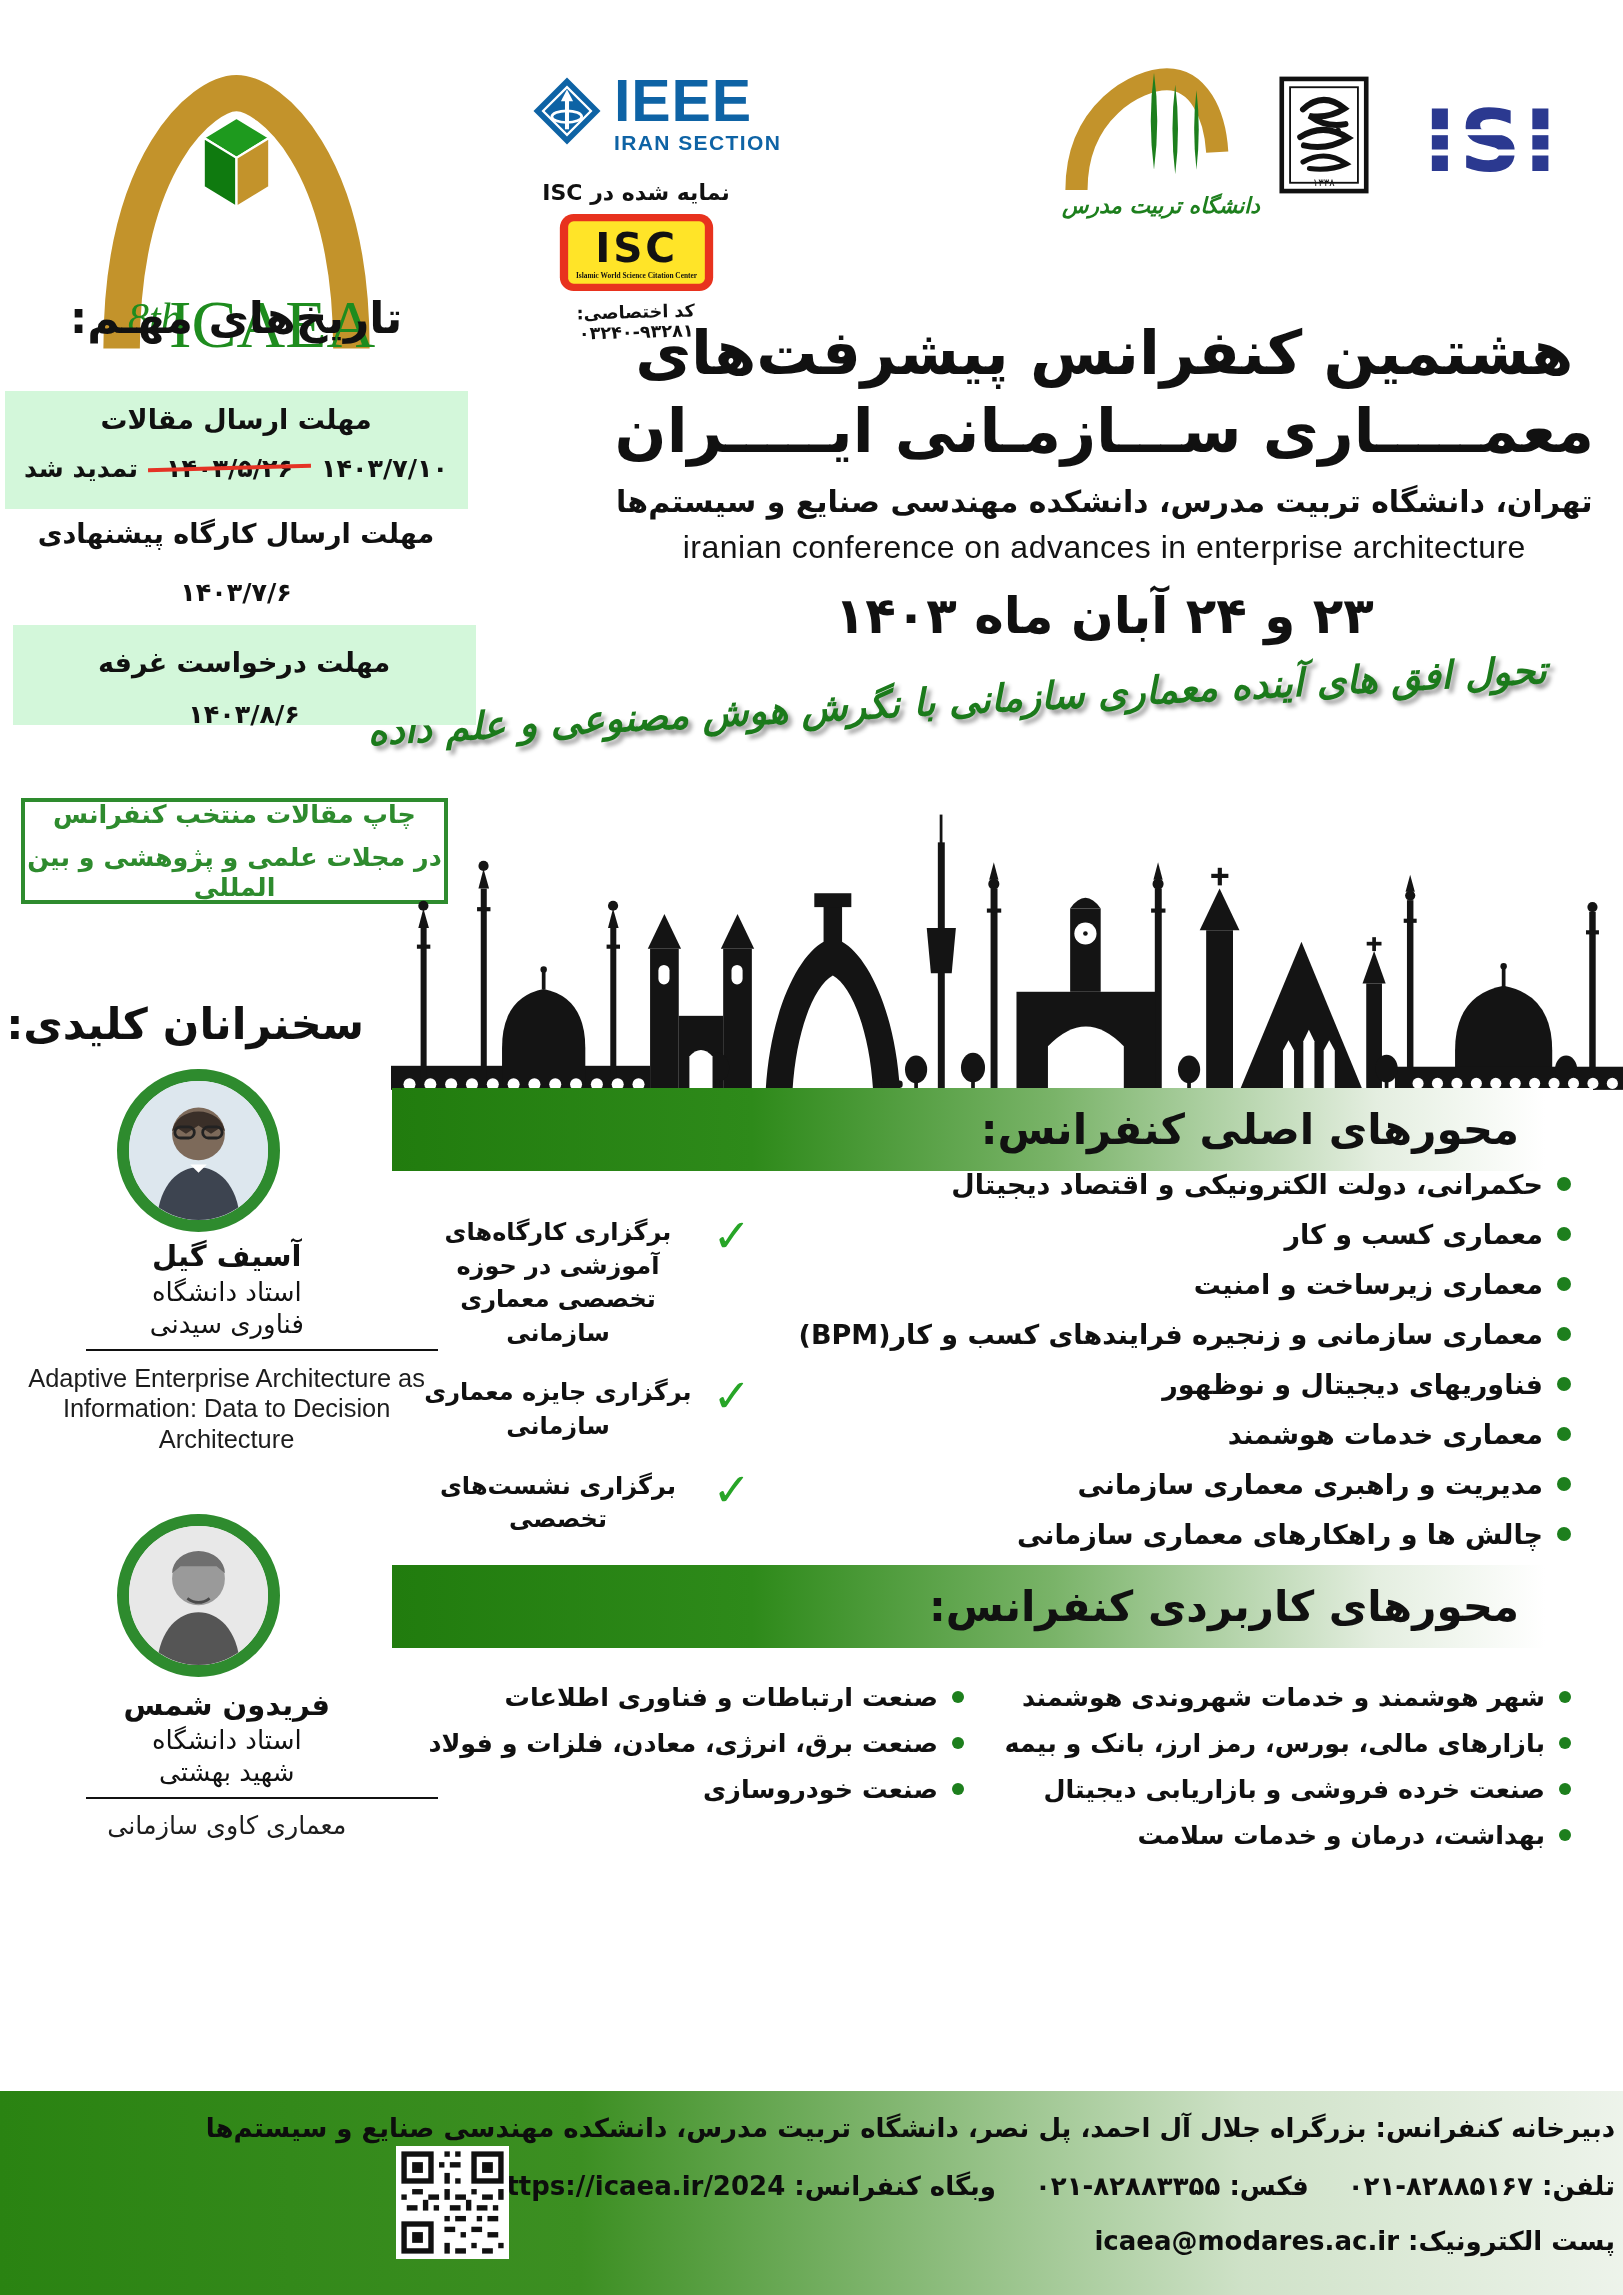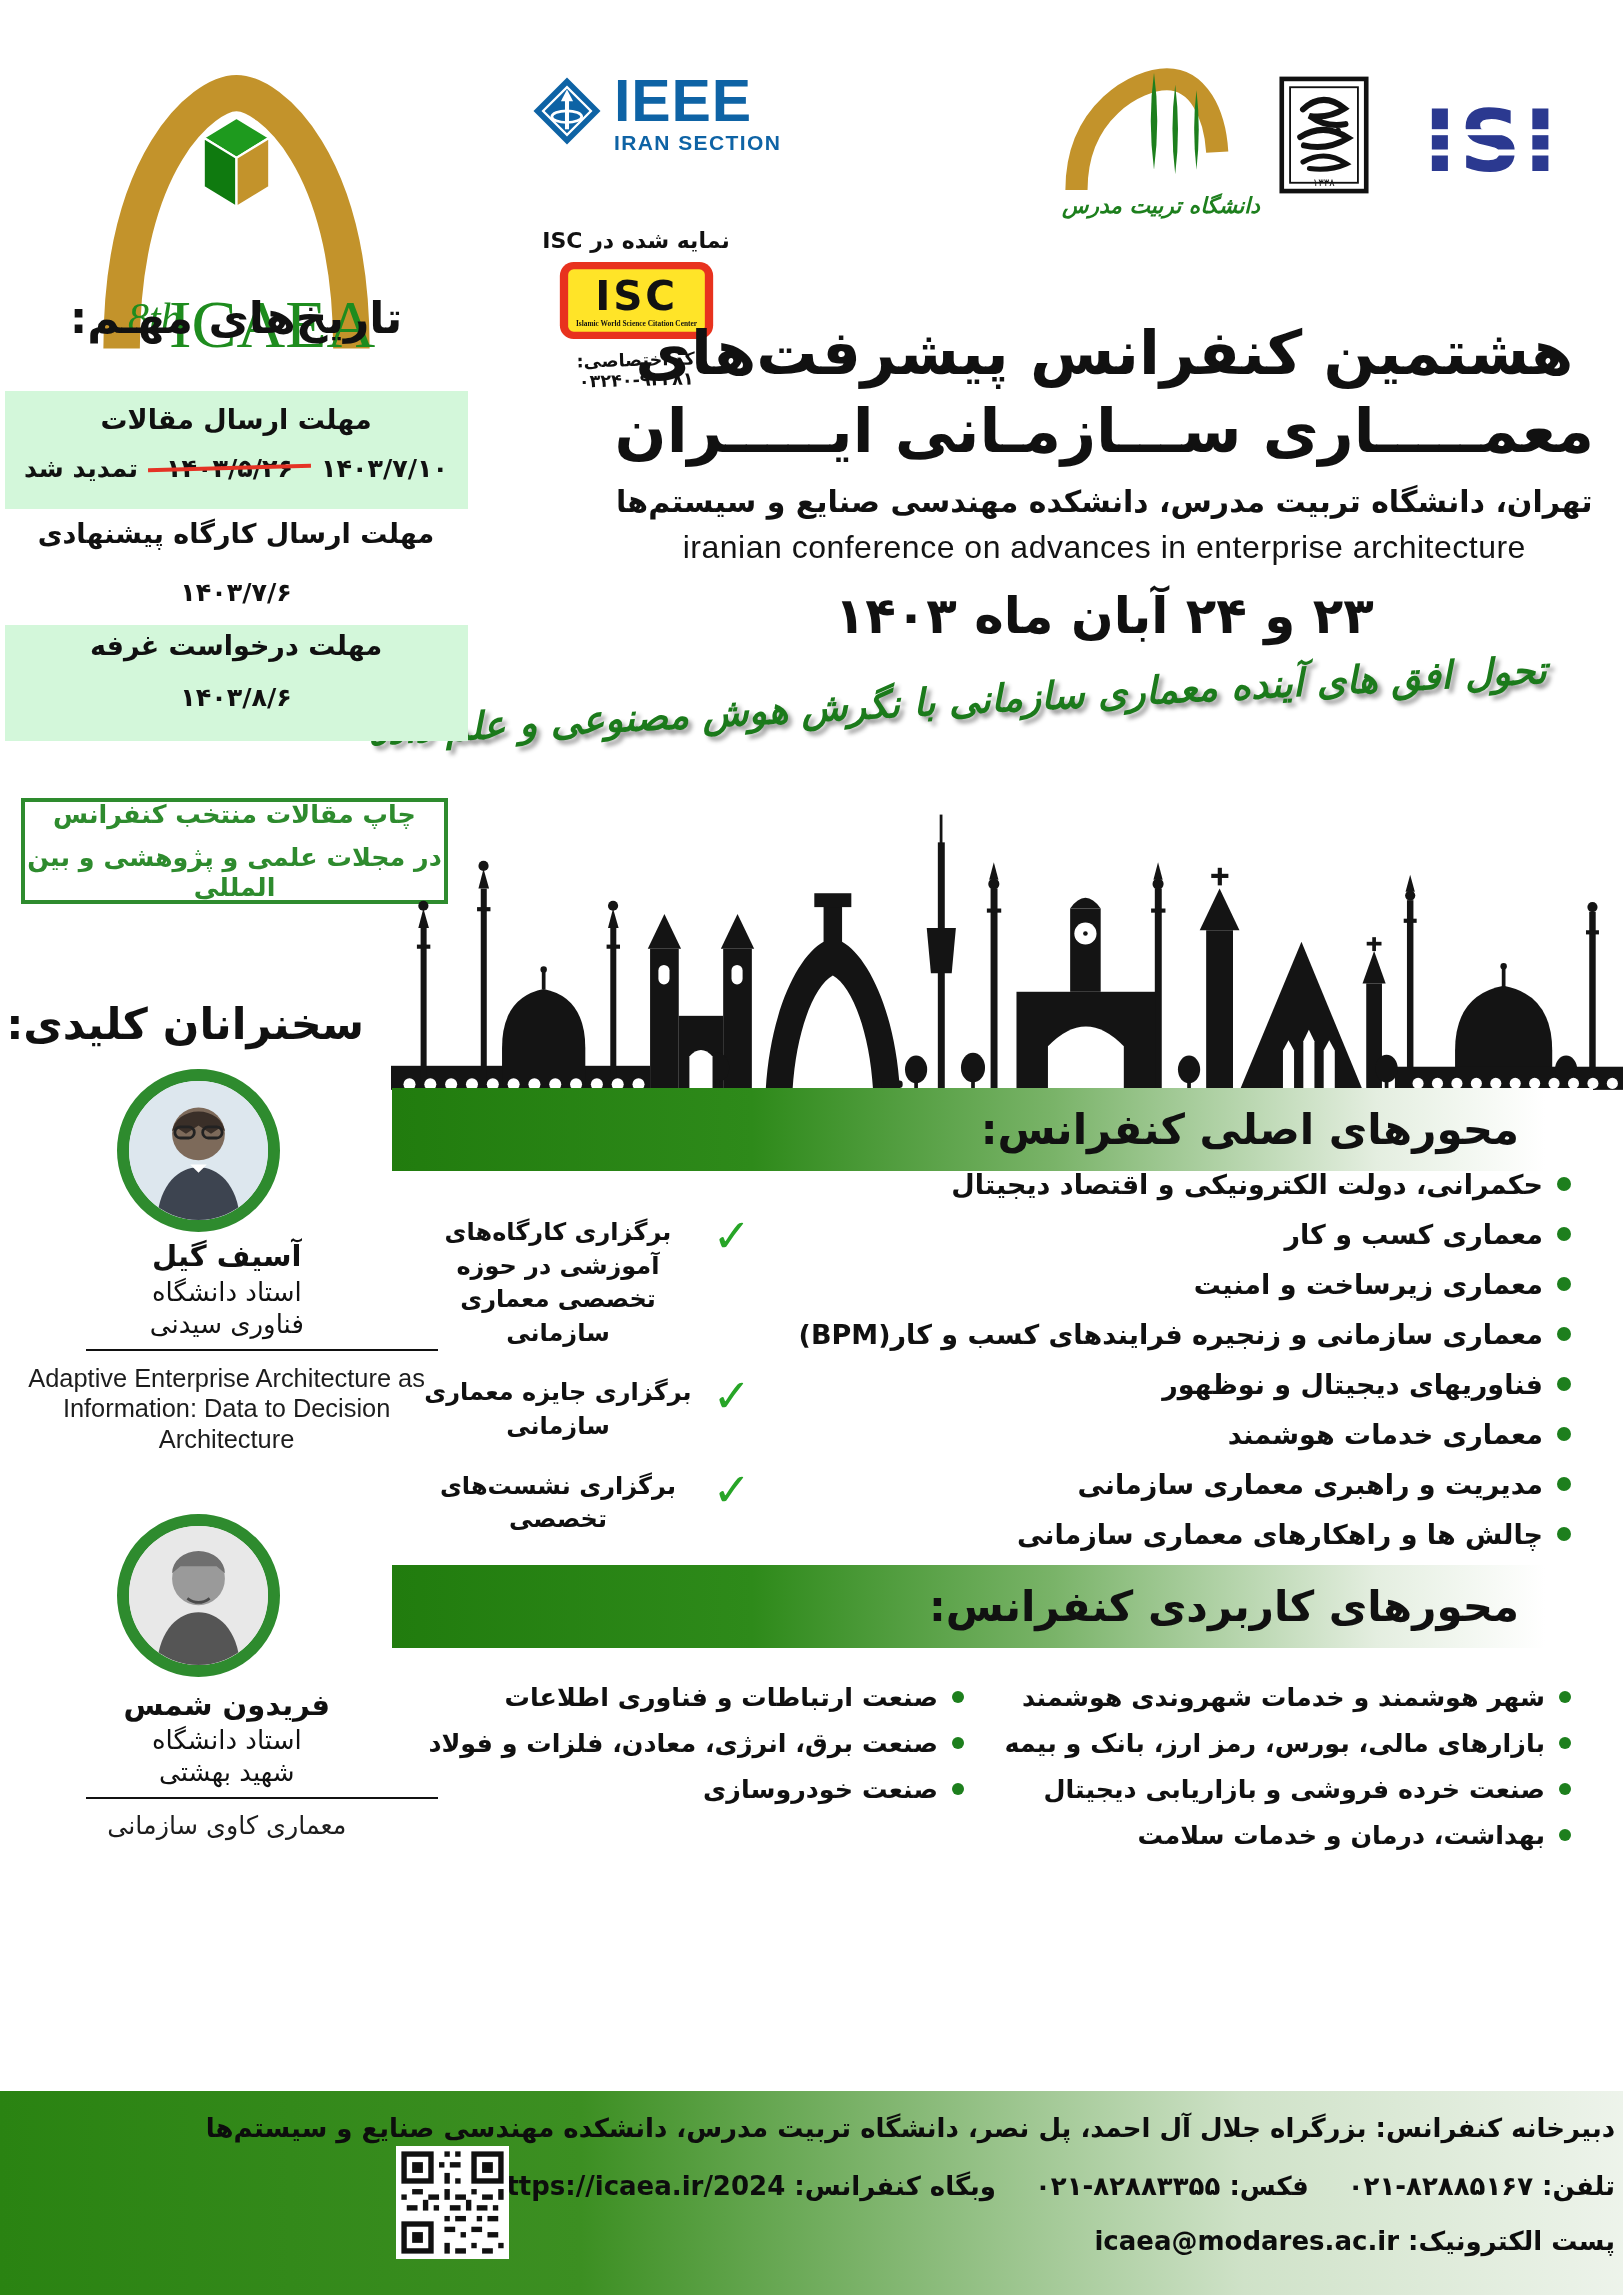--- a/index.html
+++ b/index.html
@@ -1,21 +1,21 @@
 <!DOCTYPE html>
 <html lang="fa" style="font-size:7.4px"><head>
 <meta charset="utf-8">
 <style>
   html,body{margin:0;padding:0;background:#888;}
   .page{position:relative;width:1623px;height:2295px;background:#ffffff;overflow:hidden;
         font-family:"DejaVu Sans",sans-serif;color:#111;}
   .abs{position:absolute;}
   .rtl{direction:rtl;}
   .ltr{direction:ltr;unicode-bidi:isolate;}
-  .center{text-align:center;margin-top:48px;}
+  .center{text-align:center;}
 
   
   .ieee-row{display:flex;align-items:flex-start;gap:12px;}
   .ieee-text1{font-family:"Liberation Sans",sans-serif;font-size:59px;font-weight:bold;
               color:#0e63a5;line-height:.85;letter-spacing:0.9px;}
   .ieee-text2{font-family:"Liberation Sans",sans-serif;font-size:21px;font-weight:bold;
               color:#0e63a5;letter-spacing:1.4px;margin-top:4.6px;}
   .isc-note{font-size:22px;font-weight:700;}
   .isc-code{font-size:17.6px;font-weight:700;transform:rotate(-1.5deg);}
 
@@ -174,21 +174,21 @@
       <span class="strike ltr">۱۴۰۳/۵/۲۶</span>
       <span>تمدید شد</span>
     </div>
   </div>
 
   <div class="abs plain-label" style="top:518px;">مهلت ارسال کارگاه پیشنهادی</div>
   <div class="abs plain-label" style="top:577px;font-size:25.4px;">
     <span class="ltr">۱۴۰۳/۷/۶</span>
   </div>
 
-  <div class="abs greenbox" style="top:625px;height:116px;padding-top:5px;box-sizing:border-box;">
+  <div class="abs greenbox" style="top:625px;height:100px;padding-top:22px;box-sizing:border-box;margin-left:8px;">
     <div class="gb-label">مهلت درخواست غرفه</div>
     <div class="gb-date" style="margin-top:21px;">
       <span class="ltr">۱۴۰۳/۸/۶</span>
     </div>
   </div>
 
   <div class="abs announce">
     <div>چاپ مقالات منتخب کنفرانس</div>
     <div>در مجلات علمی و پژوهشی و بین المللی</div>
   </div>

